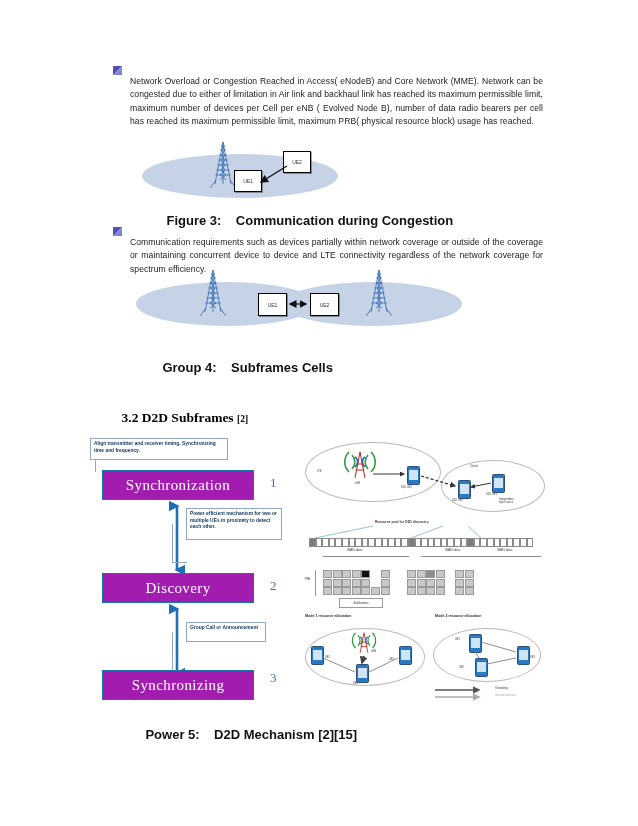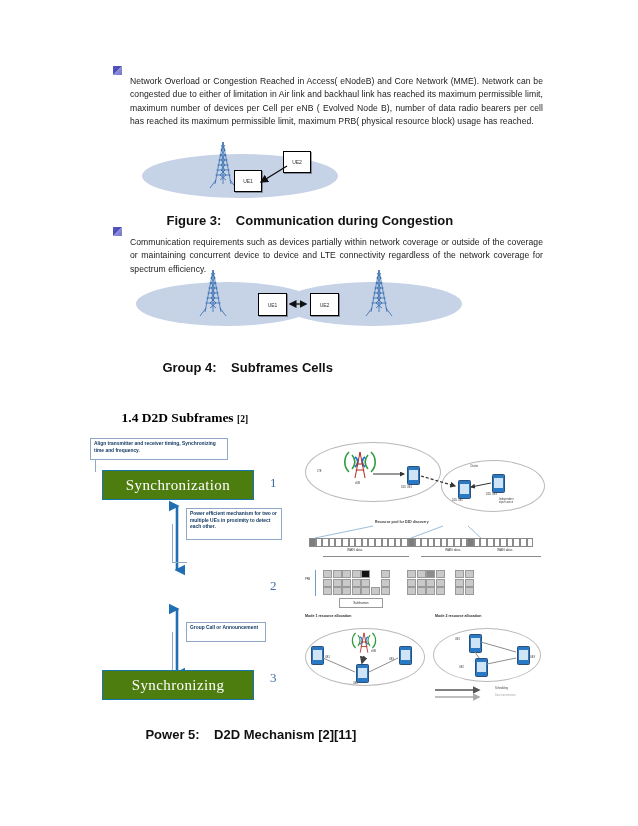--- a/index.html
+++ b/index.html
@@ -25,21 +25,21 @@
       display:flex;align-items:center;justify-content:center;
       font-size:5px;color:#333;box-shadow:1px 1px 0 rgba(0,0,0,.35);}
   .tower{position:absolute;}
 
   
   .heading{position:absolute;font-family:"Liberation Serif",serif;font-weight:bold;
       font-size:13.5px;color:#000;white-space:pre;}
   .heading .ref{font-size:9.5px;}
 
   
-  .flowbox{position:absolute;background:#4d7c0f;border:1px solid #1577a8;
+  .flowbox{position:absolute;background:#a21caf;border:1px solid #1577a8;
       display:flex;align-items:center;justify-content:center;
       font-family:"Liberation Serif",serif;color:#ffffff;font-size:15px;
       letter-spacing:.4px;}
   .callout{position:absolute;background:#fff;border:1px solid #8fa8c8;
       font-size:4.9px;line-height:6.6px;color:#123a63;font-weight:bold;
       padding:2px 3px;box-sizing:border-box;}
   .stepnum{position:absolute;font-family:"Liberation Serif",serif;
       font-size:13px;color:#3c6ea5;font-weight:normal;}
   .leader{position:absolute;border-left:1px solid #8fa8c8;border-bottom:1px solid #8fa8c8;}
 
@@ -160,21 +160,21 @@
       </defs>
       <line x1="5" y1="6" x2="21" y2="6" stroke="#111" stroke-width="1.3" marker-end="url(#ah4a)" marker-start="url(#ah4b)"></line>
     </svg>
   </div>
 
   <div class="caption" style="left:148px;top:345px;">
     <span>Group 4:</span><span>    </span><span>Subframes Cells</span>
   </div>
 
   <div class="heading" style="left:108px;top:394px;">
-    <span>1.4</span><span> </span><span>D2D Subframes</span><span> </span><span class="ref">[2]</span>
+    <span>3.2</span><span> </span><span>D2D Subframes</span><span> </span><span class="ref">[2]</span>
   </div>
 
   <div class="scene" style="left:88px;top:432px;width:210px;height:270px;">
 
     <div class="callout" style="left:2px;top:6px;width:138px;height:22px;">Align transmitter and receiver timing, Synchronizing time and frequency.</div>
     <div style="position:absolute;left:7px;top:28px;width:1px;height:12px;background:#8fa8c8;"></div>
 
     <div class="flowbox" style="left:14px;top:38px;width:150px;height:28px;">Synchronization</div>
     <div class="stepnum" style="left:182px;top:43px;">1</div>
 
@@ -186,20 +186,21 @@
         <marker id="fa-dn" markerWidth="8" markerHeight="8" refX="4" refY="7" orient="auto">
           <path d="M4,8 L0,0 L8,0 z" fill="#1f6fb2"></path>
         </marker>
       </defs>
       <line x1="8" y1="8" x2="8" y2="72" stroke="#1f6fb2" stroke-width="2.6" marker-start="url(#fa-up)" marker-end="url(#fa-dn)"></line>
     </svg>
 
     <div class="callout" style="left:98px;top:76px;width:96px;height:32px;">Power efficient mechanism for two or multiple UEs in proximity to detect each other.</div>
     <div class="leader" style="left:84px;top:92px;width:14px;height:38px;"></div>
 
+    <div class="flowbox" style="left:14px;top:141px;width:150px;height:28px;">Discovery</div>
     <div class="stepnum" style="left:182px;top:146px;">2</div>
 
     <svg style="position:absolute;left:81px;top:169px;" width="16" height="80" viewBox="0 0 16 80">
       <line x1="8" y1="8" x2="8" y2="72" stroke="#1f6fb2" stroke-width="2.6" marker-start="url(#fa-up)" marker-end="url(#fa-dn)"></line>
     </svg>
 
     <div class="callout" style="left:98px;top:190px;width:80px;height:20px;">Group Call or Announcement</div>
     <div class="leader" style="left:84px;top:200px;width:14px;height:38px;"></div>
 
     <div class="flowbox" style="left:14px;top:238px;width:150px;height:28px;">Synchronizing</div>
@@ -421,16 +422,16 @@
         </marker>
       </defs>
       <line x1="2" y1="4" x2="46" y2="4" stroke="#555" stroke-width="1.6" marker-end="url(#lga)"></line>
       <line x1="2" y1="11" x2="46" y2="11" stroke="#aaa" stroke-width="1.6" marker-end="url(#lgb)"></line>
     </svg>
     <div class="tinylabel" style="left:192px;top:75px;">Scheduling</div>
     <div class="tinylabel" style="left:192px;top:82px;color:#aaa;">Data transmission</div>
   </div>
 
   <div class="caption" style="left:131px;top:712px;">
-    <span>Power 5:</span><span>    </span><span>D2D Mechanism [2][11]</span>
+    <span>Power 5:</span><span>    </span><span>D2D Mechanism [2][15]</span>
   </div>
 
 </div>
 
 </body></html>

